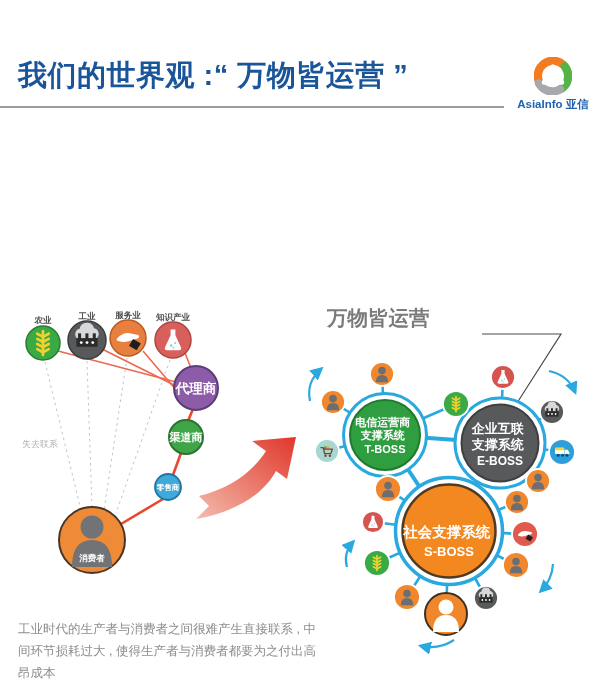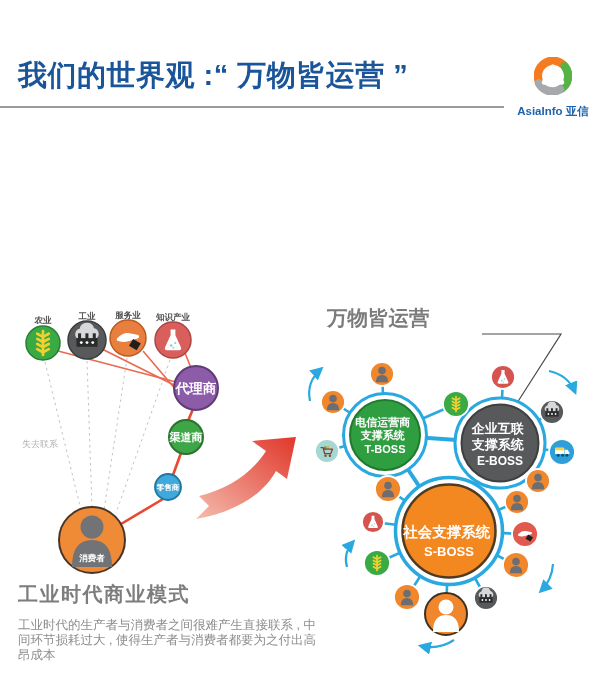--- a/index.html
+++ b/index.html
@@ -11,38 +11,38 @@
     position:absolute; left:18px; top:56px; margin:0;
     font-size:29px; font-weight:bold; color:#1a5599; letter-spacing:0.5px;
     white-space:nowrap;
   }
   .header-rule {
     position:absolute; top:106px; left:0; width:504px; height:2px; background:#9b9b9b;
   }
   .logo { position:absolute; left:514px; top:57px; width:78px; text-align:center; }
   .logo svg { display:block; margin:0 auto; }
   .logo .brand {
-    font-size:11.5px; font-weight:bold; color:#2063ae; margin-top:9px; white-space:nowrap;
+    font-size:11.5px; font-weight:bold; color:#2063ae; margin-top:2px; white-space:nowrap;
   }
   .intro {
     position:absolute; left:18px; top:116px; width:570px;
     font-size:21px; line-height:31px; color:#3d3d3d; text-align:justify;
   }
   .diagram { position:absolute; left:0; top:295px; }
   .right-title {
     position:absolute; left:327px; top:304px; display:flex; gap:16px;
     font-size:20.5px; font-weight:bold; color:#7b7b7b; white-space:nowrap;
   }
   .industrial-heading {
     position:absolute; left:18px; top:581px; margin:0;
     font-size:20px; font-weight:bold; color:#7d7d7d; letter-spacing:1.5px; white-space:nowrap;
   }
   .industrial-desc {
     position:absolute; left:18px; top:605px; width:298px;
-    font-size:12.5px; line-height:15px; color:#8c8c8c;
+    font-size:12.5px; line-height:22px; color:#8c8c8c;
   }
   text { font-family:"Liberation Sans","DejaVu Sans",sans-serif; }
 </style>
 </head>
 <body>
 
 <div class="page">
 
   <h1 class="page-title">我们的世界观 :“ 万物皆运营 ”</h1>
 
@@ -328,16 +328,15 @@
         <path d="M 454 640 Q 439 650 421 646" marker-end="url(#mArrow)"></path>
         <path d="M 347 567 Q 343 553 353 542" marker-end="url(#mArrow)"></path>
       </g>
     </g>
   </svg>
 
   <div class="right-title">
     <span>万物皆运营</span>
   </div>
 
-  <h2 class="industrial-heading">工业时代商业模式</h2>
   <p class="industrial-desc">工业时代的生产者与消费者之间很难产生直接联系 , 中间环节损耗过大 , 使得生产者与消费者都要为之付出高昂成本</p>
 
 </div>
 
 </body></html>

